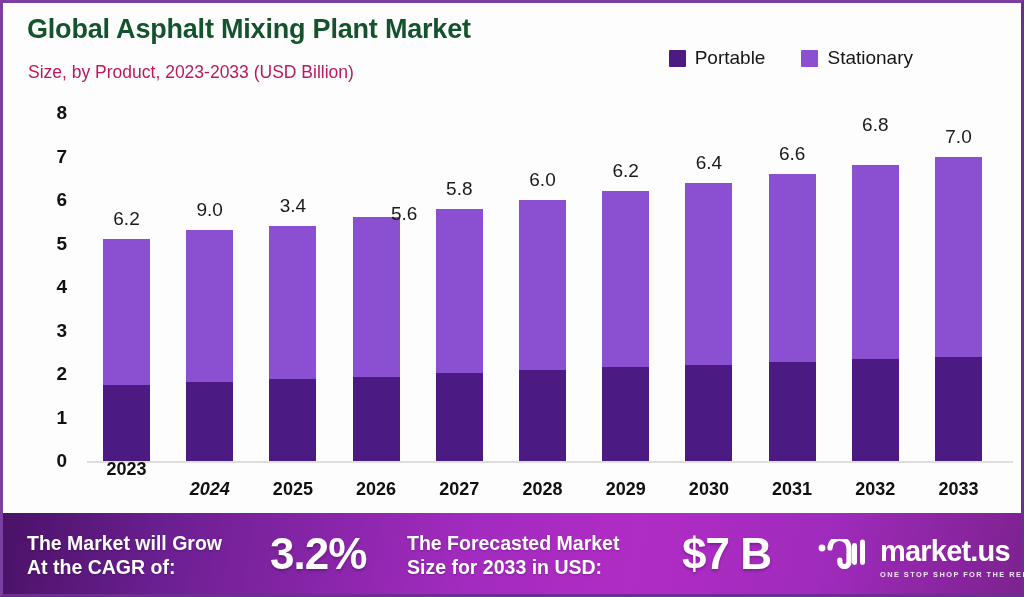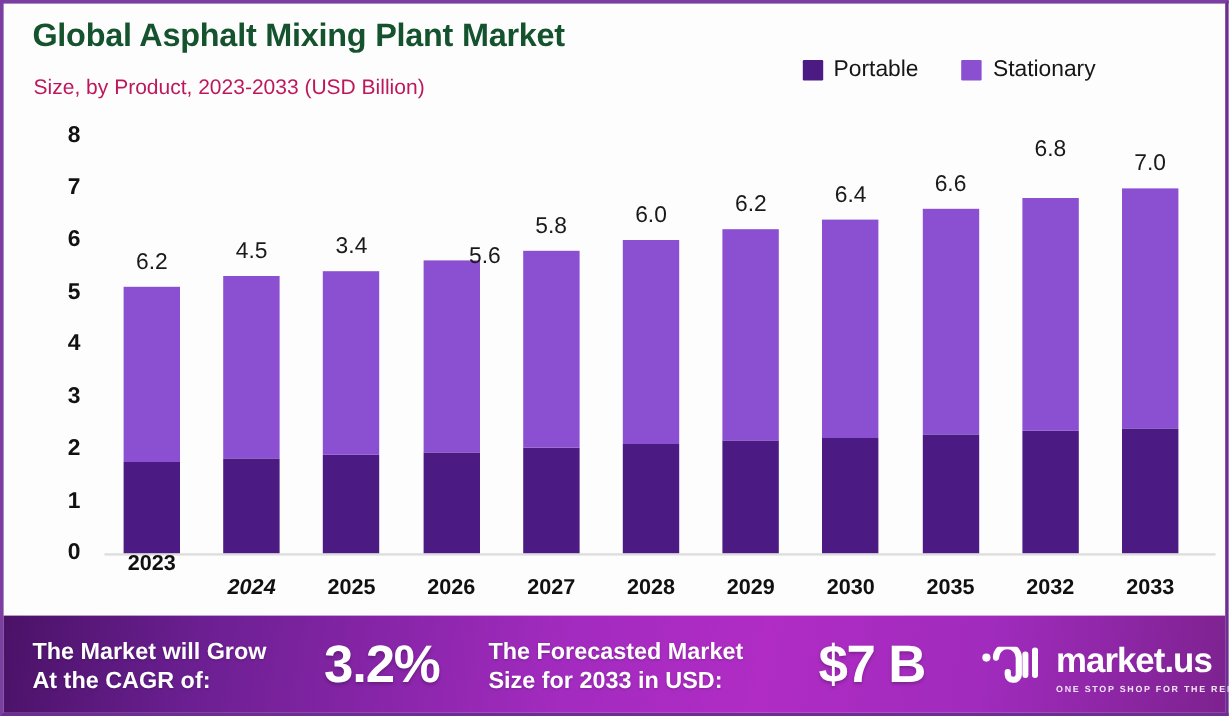--- a/index.html
+++ b/index.html
@@ -143,21 +143,21 @@
     <div class="bars-area" id="bars-area">
         <div class="bar-group" style="left: 16px; height: 420px; width: 47px;">
           <div class="bar-seg" style="background: rgb(75, 26, 130); bottom: 58px; height: 76.125px;"></div>
           <div class="bar-seg" style="background: rgb(139, 80, 210); bottom: 134.125px; height: 145.725px;"></div>
           <div class="bar-value" style="bottom: 288.85px;">6.2</div>
           <div class="x-label" style="top: 360px;">2023</div>
         </div>
         <div class="bar-group" style="left: 99.2px; height: 420px; width: 47px;">
           <div class="bar-seg" style="background: rgb(75, 26, 130); bottom: 58px; height: 79.17px;"></div>
           <div class="bar-seg" style="background: rgb(139, 80, 210); bottom: 137.17px; height: 151.38px;"></div>
-          <div class="bar-value" style="bottom: 297.55px;">4.5</div>
+          <div class="bar-value" style="bottom: 297.55px;">9.0</div>
           <div class="x-label" style="top: 380px; font-style: italic;">2024</div>
         </div>
         <div class="bar-group" style="left: 182.4px; height: 420px; width: 47px;">
           <div class="bar-seg" style="background: rgb(75, 26, 130); bottom: 58px; height: 81.78px;"></div>
           <div class="bar-seg" style="background: rgb(139, 80, 210); bottom: 139.78px; height: 153.12px;"></div>
           <div class="bar-value" style="bottom: 301.9px;">3.4</div>
           <div class="x-label" style="top: 380px;">2025</div>
         </div>
         <div class="bar-group" style="left: 265.6px; height: 420px; width: 47px;">
           <div class="bar-seg" style="background: rgb(75, 26, 130); bottom: 58px; height: 84.39px;"></div>
@@ -186,21 +186,21 @@
         <div class="bar-group" style="left: 598.4px; height: 420px; width: 47px;">
           <div class="bar-seg" style="background: rgb(75, 26, 130); bottom: 58px; height: 96.135px;"></div>
           <div class="bar-seg" style="background: rgb(139, 80, 210); bottom: 154.135px; height: 182.265px;"></div>
           <div class="bar-value" style="bottom: 345.4px;">6.4</div>
           <div class="x-label" style="top: 380px;">2030</div>
         </div>
         <div class="bar-group" style="left: 681.6px; height: 420px; width: 47px;">
           <div class="bar-seg" style="background: rgb(75, 26, 130); bottom: 58px; height: 98.745px;"></div>
           <div class="bar-seg" style="background: rgb(139, 80, 210); bottom: 156.745px; height: 188.355px;"></div>
           <div class="bar-value" style="bottom: 354.1px; text-align: center;">6.6</div>
-          <div class="x-label" style="top: 380px;">2035</div>
+          <div class="x-label" style="top: 380px;">2031</div>
         </div>
         <div class="bar-group" style="left: 764.8px; height: 420px; width: 47px;">
           <div class="bar-seg" style="background: rgb(75, 26, 130); bottom: 58px; height: 101.79px;"></div>
           <div class="bar-seg" style="background: rgb(139, 80, 210); bottom: 159.79px; height: 194.01px;"></div>
           <div class="bar-value" style="bottom: 383px;">6.8</div>
           <div class="x-label" style="top: 380px;">2032</div>
         </div>
         <div class="bar-group" style="left: 848px; height: 420px; width: 47px; padding-left: 33px;">
           <div class="bar-seg" style="background: rgb(75, 26, 130); bottom: 58px; height: 104.4px;"></div>
           <div class="bar-seg" style="background: rgb(139, 80, 210); bottom: 162.4px; height: 200.1px;"></div>

